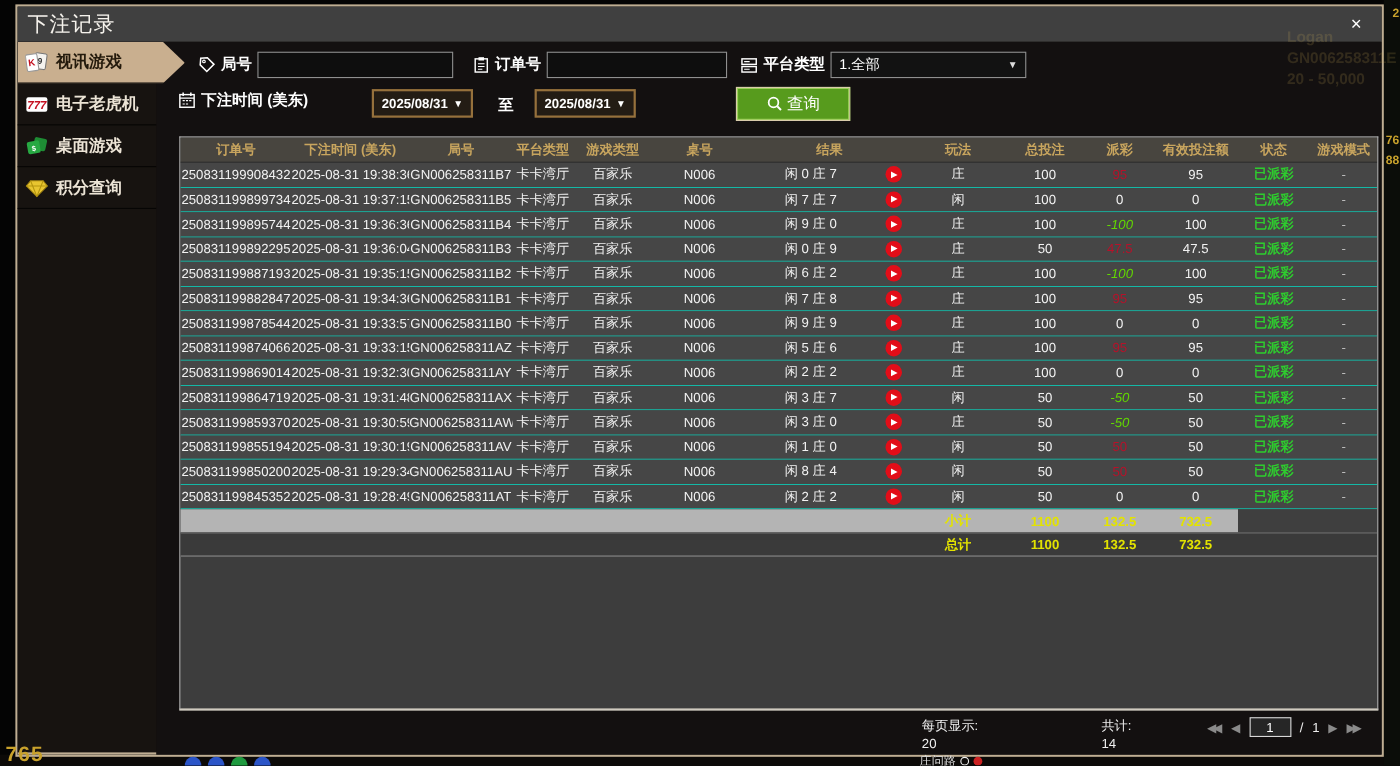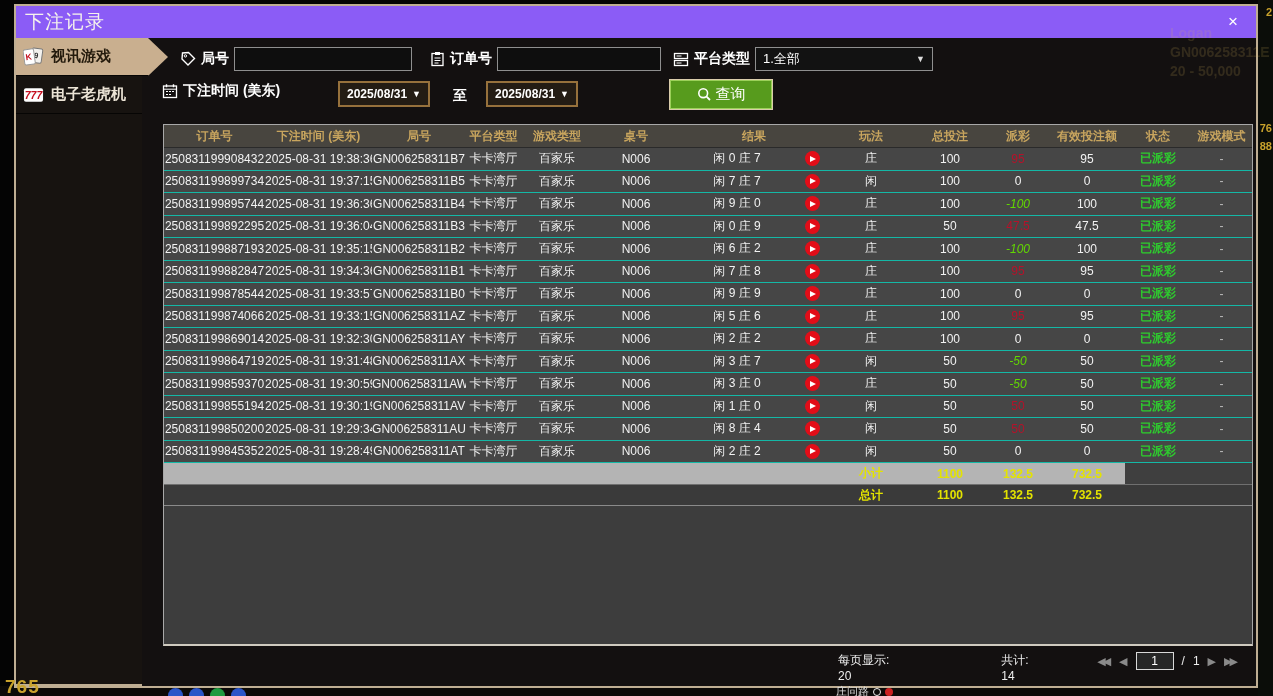--- a/index.html
+++ b/index.html
@@ -17,21 +17,21 @@
   .bg-roadlabel .dot-o { width:8px; height:8px; border:1px solid #eee; border-radius:50%; display:inline-block; }
   .bg-roadlabel .dot-f { width:8px; height:8px; background:#c22; border-radius:50%; display:inline-block; }
   .bg-right-strip { position:absolute; right:0; top:0; width:15px; height:100%; background:#0b0d09; z-index:1; }
   .bg-right-strip .frag { position:absolute; right:1px; font-size:11px; font-weight:bold; color:#c9a22c; }
   .bg-bleed { position:absolute; left:1170px; top:24px; z-index:5; opacity:0.16; color:#d8b65a; font-weight:bold; pointer-events:none; }
   .bg-bleed div { font-size:14px; line-height:19px; white-space:nowrap; }
 
   
   .dialog { position:absolute; left:14px; top:4px; width:1244px; height:684px;
             background:#17130f; border:2px solid #bfae93; z-index:2; }
-  .titlebar { height:32px; position:relative; background:#8b5cf6; display:flex; align-items:center; }
+  .titlebar { height:32px; position:relative; background:#404040; display:flex; align-items:center; }
   .titlebar .title { font-size:19px; color:#f5f2ec; padding-left:9px; letter-spacing:1px; }
   .close-btn { position:absolute; right:12px; top:5px; width:22px; height:22px; color:#fff;
                font-size:17px; line-height:22px; text-align:center; cursor:pointer; }
 
   .dialog-body { position:absolute; top:32px; left:0; right:0; bottom:0; display:flex; }
 
   
   .sidebar { width:126px; background:#171310; border-bottom:2px solid #bfae93; position:relative; z-index:4; }
   .side-item { height:38px; display:flex; align-items:center; gap:7px; padding-left:7px;
                color:#ece4d6; font-size:15px; font-weight:bold; border-bottom:1px solid #060504; cursor:pointer; }
@@ -138,20 +138,39 @@
         </div>
         <div class="side-item">
           <span class="side-ico">
             <svg width="22" height="18" viewBox="0 0 22 18">
               <rect x="1" y="2" width="20" height="14" rx="2" fill="#fff"></rect>
               <text x="11" y="13" font-size="11" font-weight="bold" fill="#c41020" text-anchor="middle" font-style="italic">777</text>
             </svg>
           </span>
           <span>电子老虎机</span>
         </div>
+        <div class="side-item">
+          <span class="side-ico">
+            <svg width="22" height="20" viewBox="0 0 22 20">
+              <rect x="8" y="2" width="12" height="12" rx="2" fill="#1e8c34" transform="rotate(12 14 8)"></rect>
+              <rect x="2" y="5" width="12" height="12" rx="2" fill="#27a842" transform="rotate(-10 8 11)"></rect>
+              <text x="8" y="14.5" font-size="7" font-weight="bold" fill="#fff" text-anchor="middle" transform="rotate(-10 8 11)">$</text>
+            </svg>
+          </span>
+          <span>桌面游戏</span>
+        </div>
+        <div class="side-item">
+          <span class="side-ico">
+            <svg width="22" height="18" viewBox="0 0 22 18">
+              <path d="M5 2 L17 2 L21 7 L11 17 L1 7 Z" fill="#e8c530" stroke="#9a7d10"></path>
+              <path d="M5 2 L11 17 M17 2 L11 17 M1 7 L21 7" stroke="#b5950f" fill="none"></path>
+            </svg>
+          </span>
+          <span>积分查询</span>
+        </div>
       </div>
 
     <div class="content">
 
       <div class="filters">
         <div class="grp" style="left:38px; top:9px;">
           <span class="f-label">
             <svg width="16" height="16" viewBox="0 0 16 16">
                 <path d="M8.5 1.5 L14.5 7.5 L8 14 L2 8 L2.5 2 Z" fill="none" stroke="#fff" stroke-width="1.4"></path>
                 <circle cx="5.4" cy="4.9" r="1.2" fill="none" stroke="#fff"></circle>

